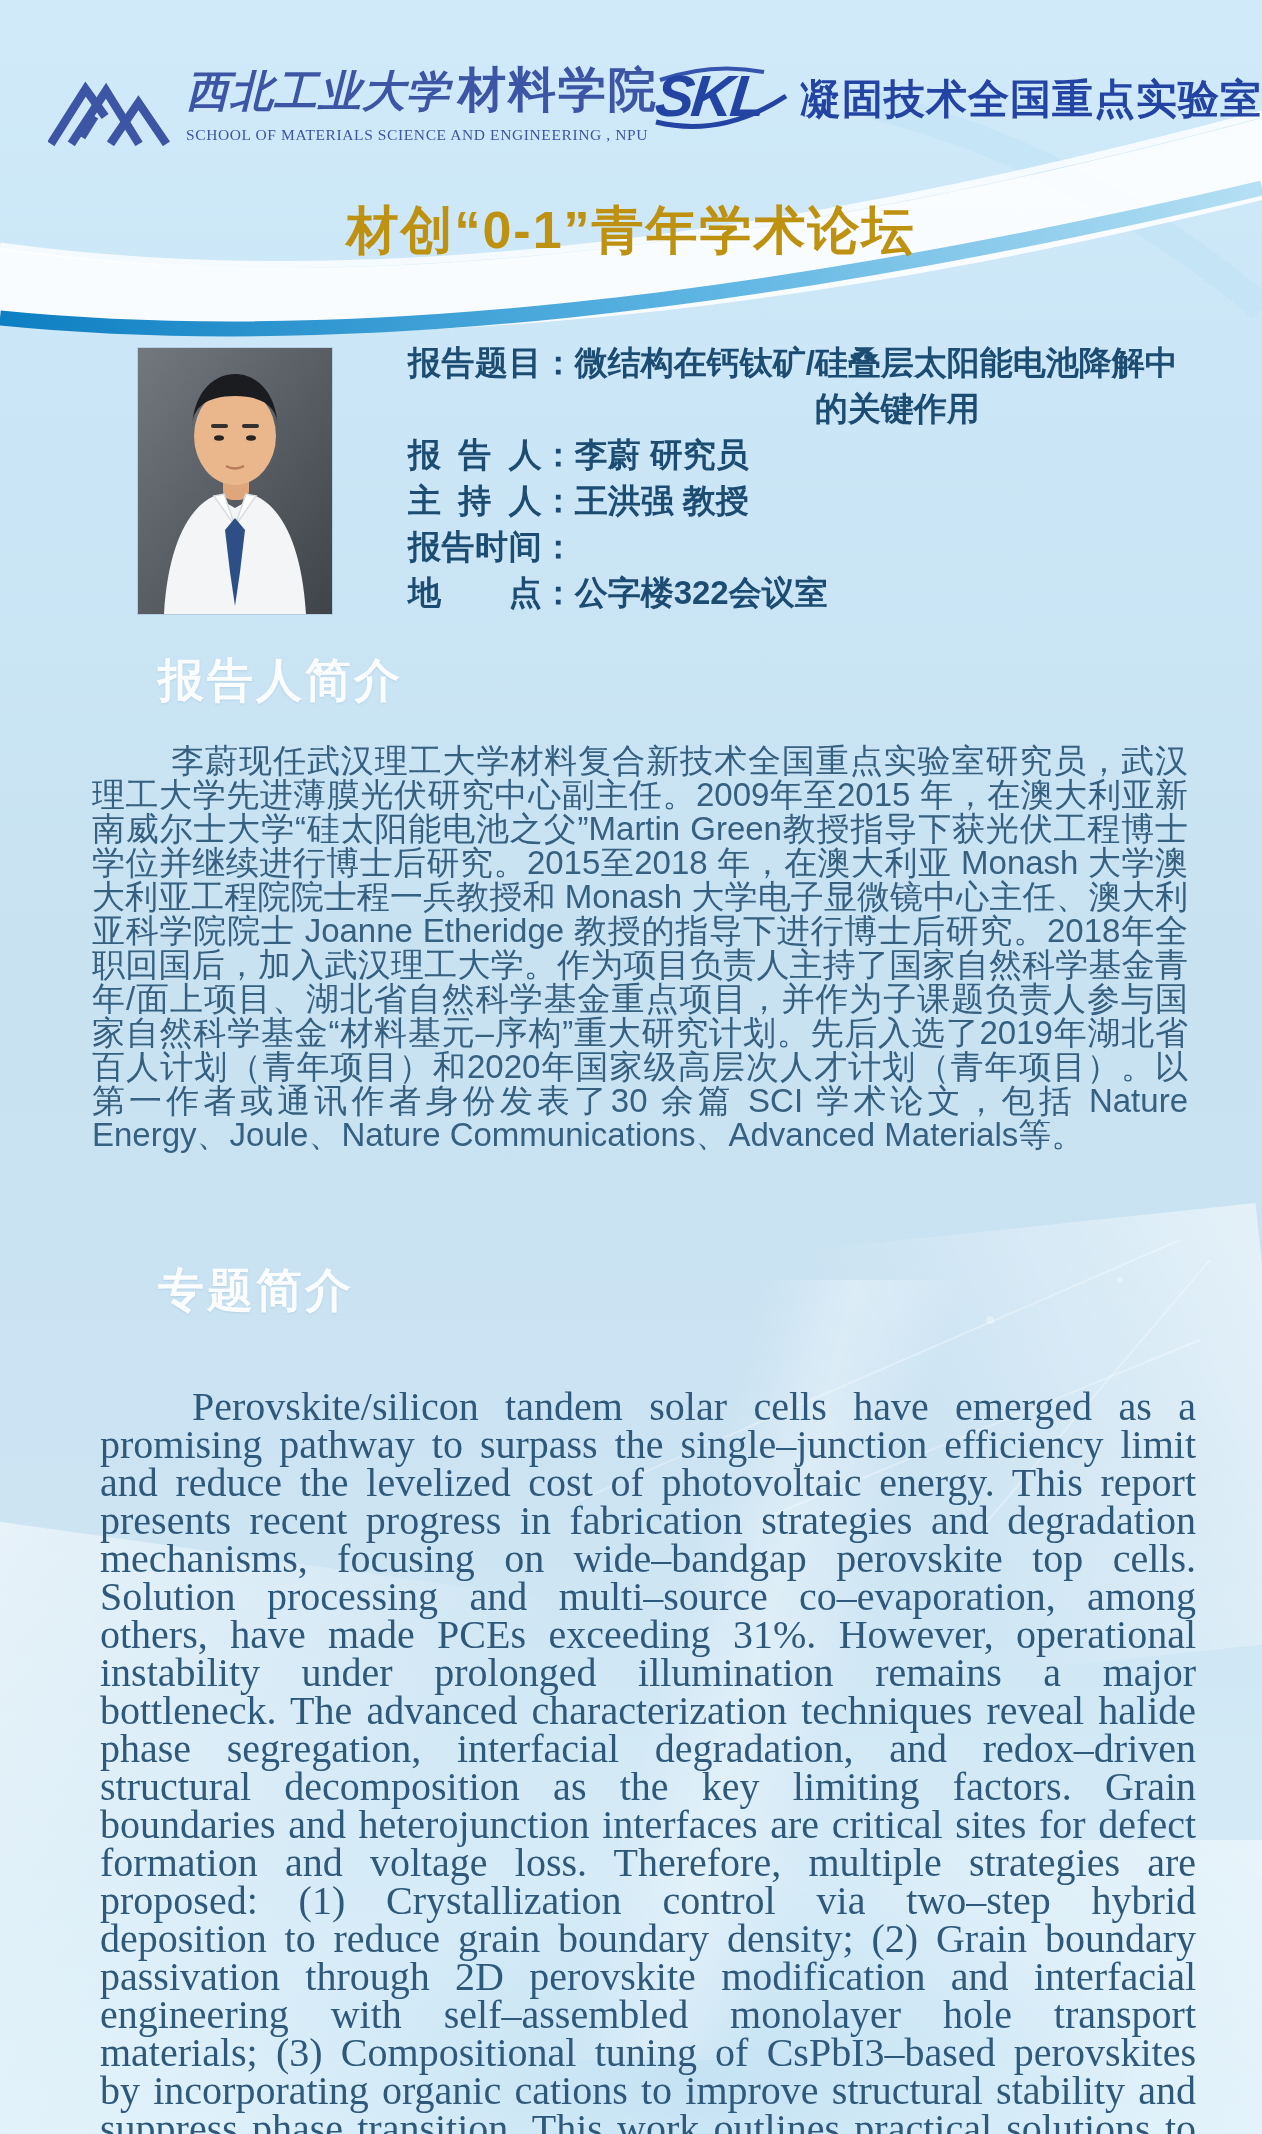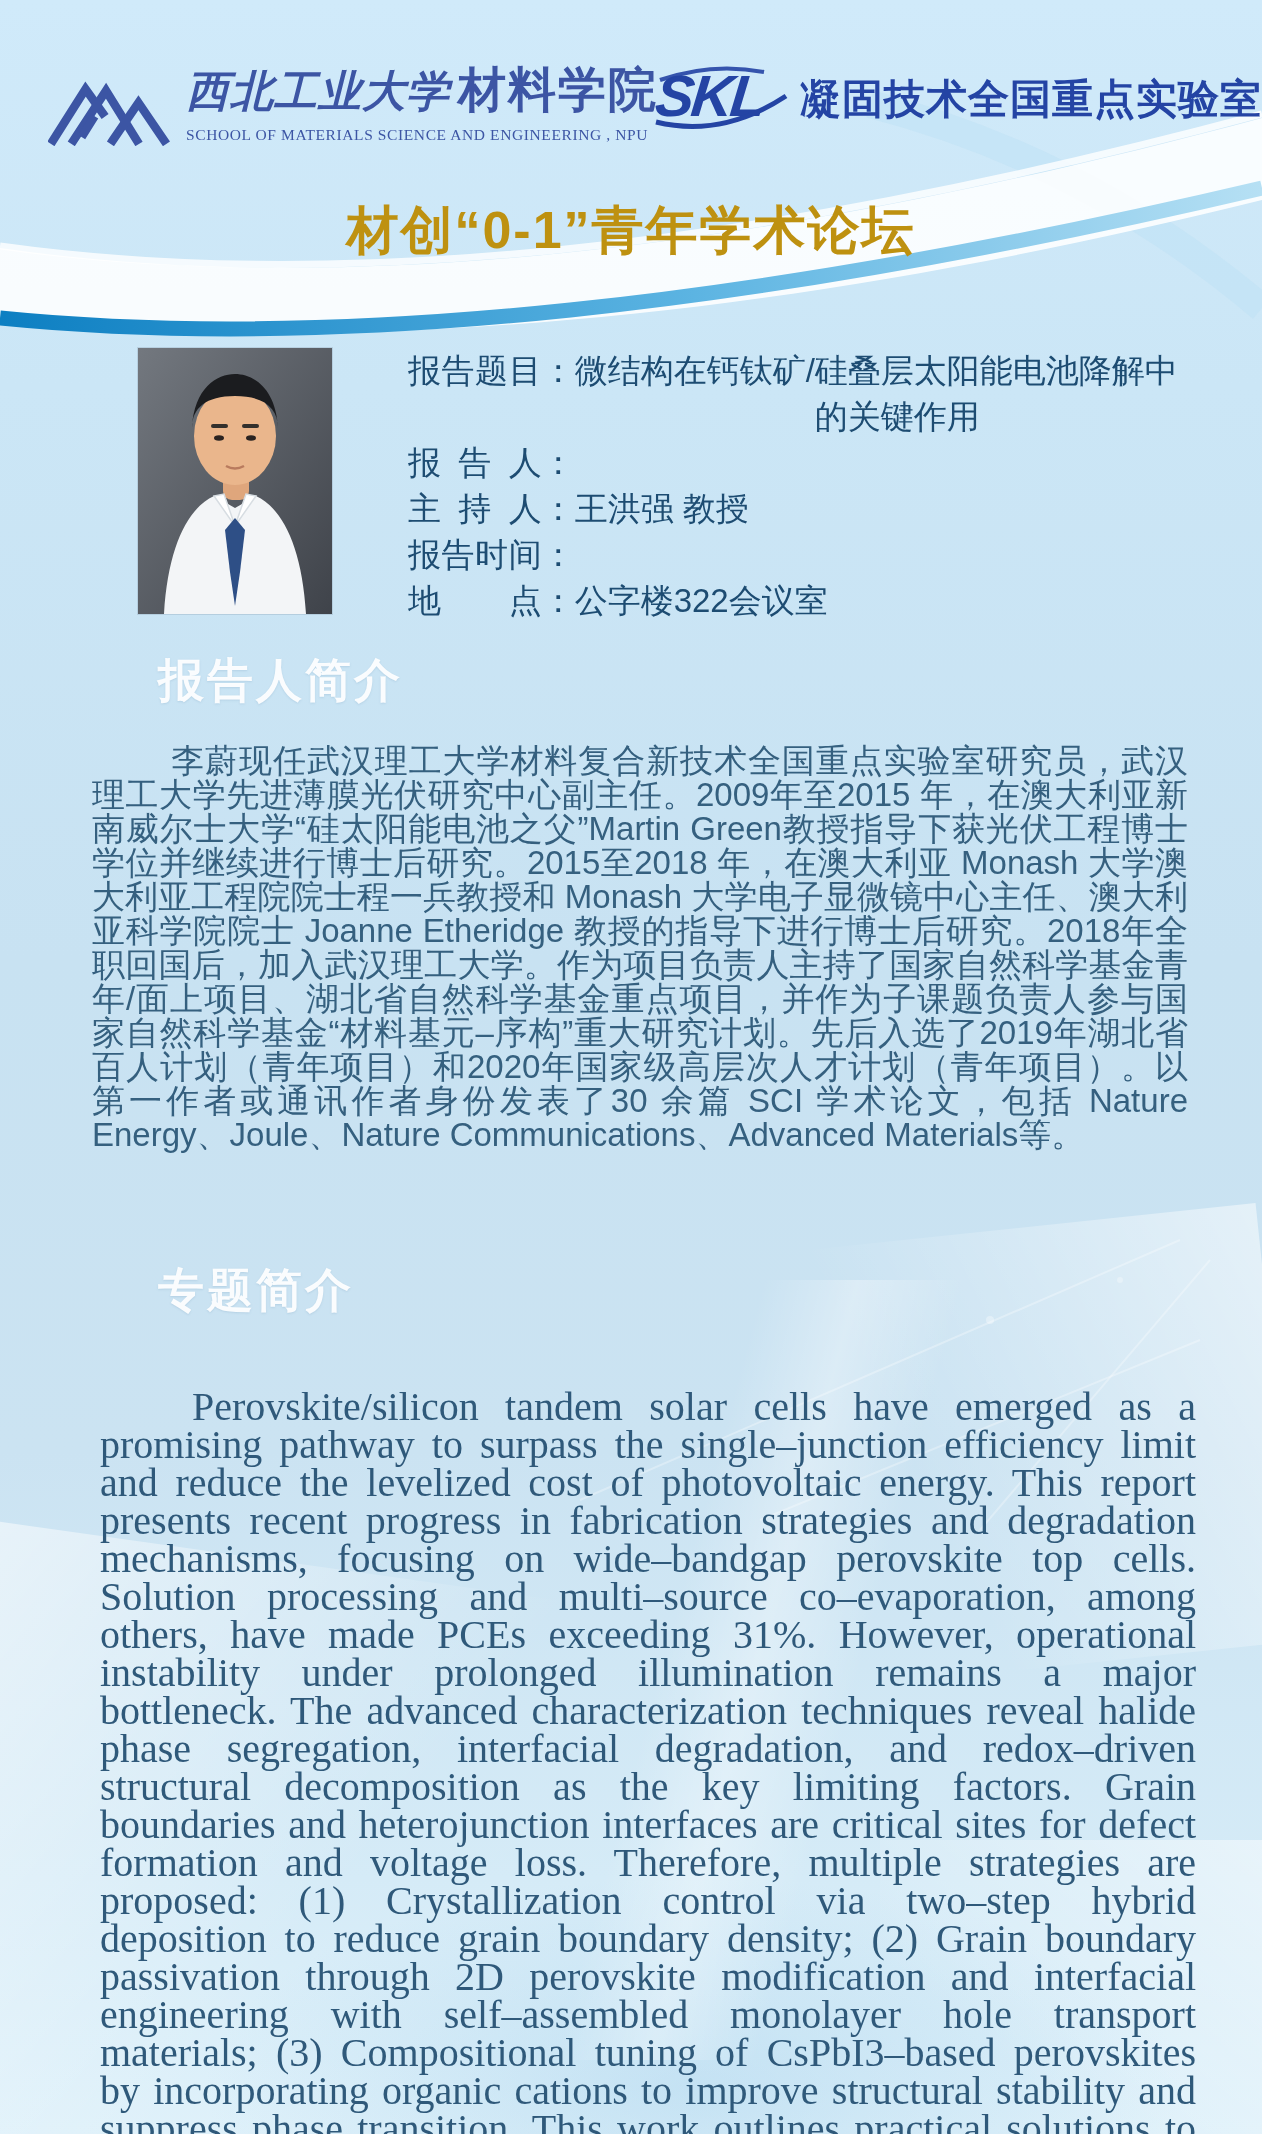--- a/index.html
+++ b/index.html
@@ -28,21 +28,21 @@
   .skl-logo{position:absolute;left:652px;top:66px;display:flex;align-items:center;gap:10px;white-space:nowrap;}
   .skl-mark{position:relative;display:inline-block;width:138px;height:66px;}
   .skl-mark-text{position:absolute;left:4px;top:-4px;font-size:58px;font-weight:900;font-style:italic;letter-spacing:-3px;color:#2444a4;transform:skewX(-6deg);}
   .skl-swoosh{position:absolute;left:0;top:0;width:138px;height:66px;}
   .skl-lab{font-weight:900;font-size:41px;color:#2444a4;letter-spacing:1px;}
 
   .forum-title{position:absolute;left:0;top:196px;width:100%;text-align:center;font-size:52px;font-weight:800;color:#be9110;letter-spacing:2px;}
 
   .photo{position:absolute;left:138px;top:348px;width:194px;height:266px;box-shadow:0 0 0 1px rgba(120,140,160,.25);}
 
-  .info{position:absolute;left:408px;top:348px;width:812px;color:#1d4c72;font-size:33px;font-weight:400;line-height:46px;}
+  .info{position:absolute;left:408px;top:340px;width:812px;color:#1d4c72;font-size:33px;font-weight:700;line-height:46px;}
   .info-row{display:flex;align-items:flex-start;}
   .lbl-chars{display:inline-block;width:4.05em;text-align:justify;text-align-last:justify;flex:0 0 auto;}
   .colon{flex:0 0 auto;}
   .val{flex:1 1 auto;}
   .val-line2{display:block;text-align:center;}
 
   .sec-head{position:absolute;left:158px;font-size:46px;font-weight:800;color:rgba(255,255,255,.93);letter-spacing:3px;text-shadow:0 1px 2px rgba(120,160,190,.25);}
   .sec-head-speaker{top:650px;}
   .sec-head-topic{top:1260px;}
 
@@ -141,20 +141,21 @@
       <span class="lbl-chars">报告题目</span>
         <span class="colon">：</span>
       <span class="val">
         <span>微结构在钙钛矿/硅叠层太阳能电池降解中</span>
         <span class="val-line2">的关键作用</span>
       </span>
     </div>
     <div class="info-row">
       <span class="lbl-chars">报告人</span>
         <span class="colon">：</span>
+      <span class="val">李蔚 研究员</span>
     </div>
     <div class="info-row">
       <span class="lbl-chars">主持人</span>
         <span class="colon">：</span>
       <span class="val">王洪强 教授</span>
     </div>
     <div class="info-row">
       <span class="lbl-chars">报告时间</span>
         <span class="colon">：</span>
     </div>

